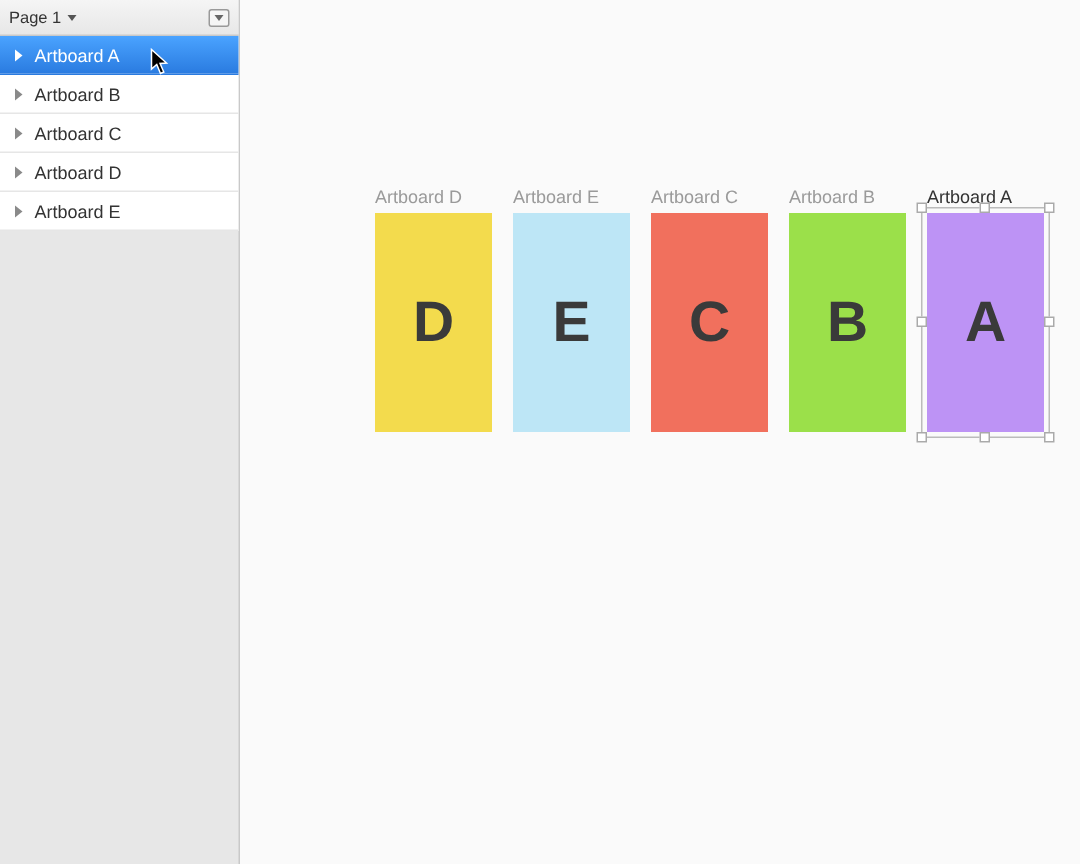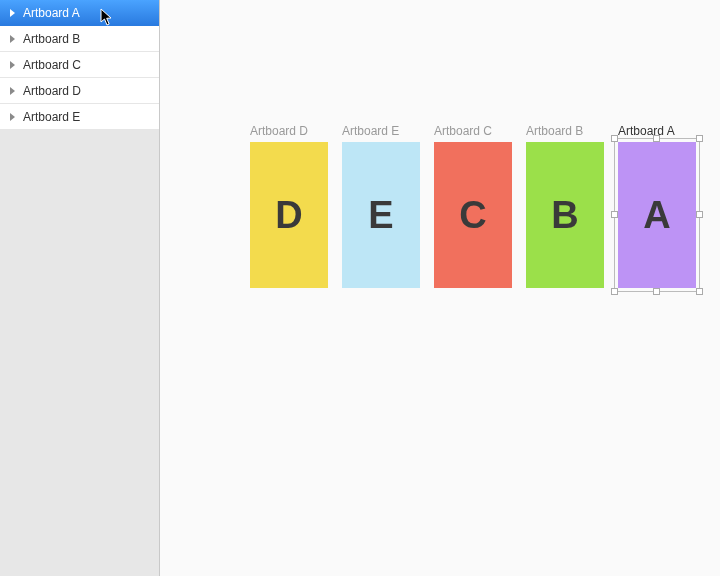--- a/index.html
+++ b/index.html
@@ -122,20 +122,29 @@
     border: 1px solid #aaa;
   }
   .h.tl{left:-4px;top:-4px}.h.tm{left:calc(50% - 4px);top:-4px}.h.tr{right:-4px;top:-4px}
   .h.ml{left:-4px;top:calc(50% - 4px)}.h.mr{right:-4px;top:calc(50% - 4px)}
   .h.bl{left:-4px;bottom:-4px}.h.bm{left:calc(50% - 4px);bottom:-4px}.h.br{right:-4px;bottom:-4px}
 </style>
 </head>
 <body>
 
 <div class="sidebar">
+  <div class="sidebar-header">
+    <div class="page-label">
+      <span>Page 1</span>
+      <span class="dd-caret"></span>
+    </div>
+    <div class="menu-btn">
+      <span class="dd-caret"></span>
+    </div>
+  </div>
   <div class="layer-list" id="layer-list">
       <div class="layer-item selected">
         <span class="tri"></span>
         <span>Artboard A</span>
         <svg class="cursor" viewBox="0 0 14 18">
           <path d="M1 1 L1 14 L4.5 11 L7 17 L9.2 16 L6.7 10.3 L11 10 Z" fill="black" stroke="white" stroke-width="1"></path>
         </svg>
       </div>
       <div class="layer-item">
         <span class="tri"></span>

